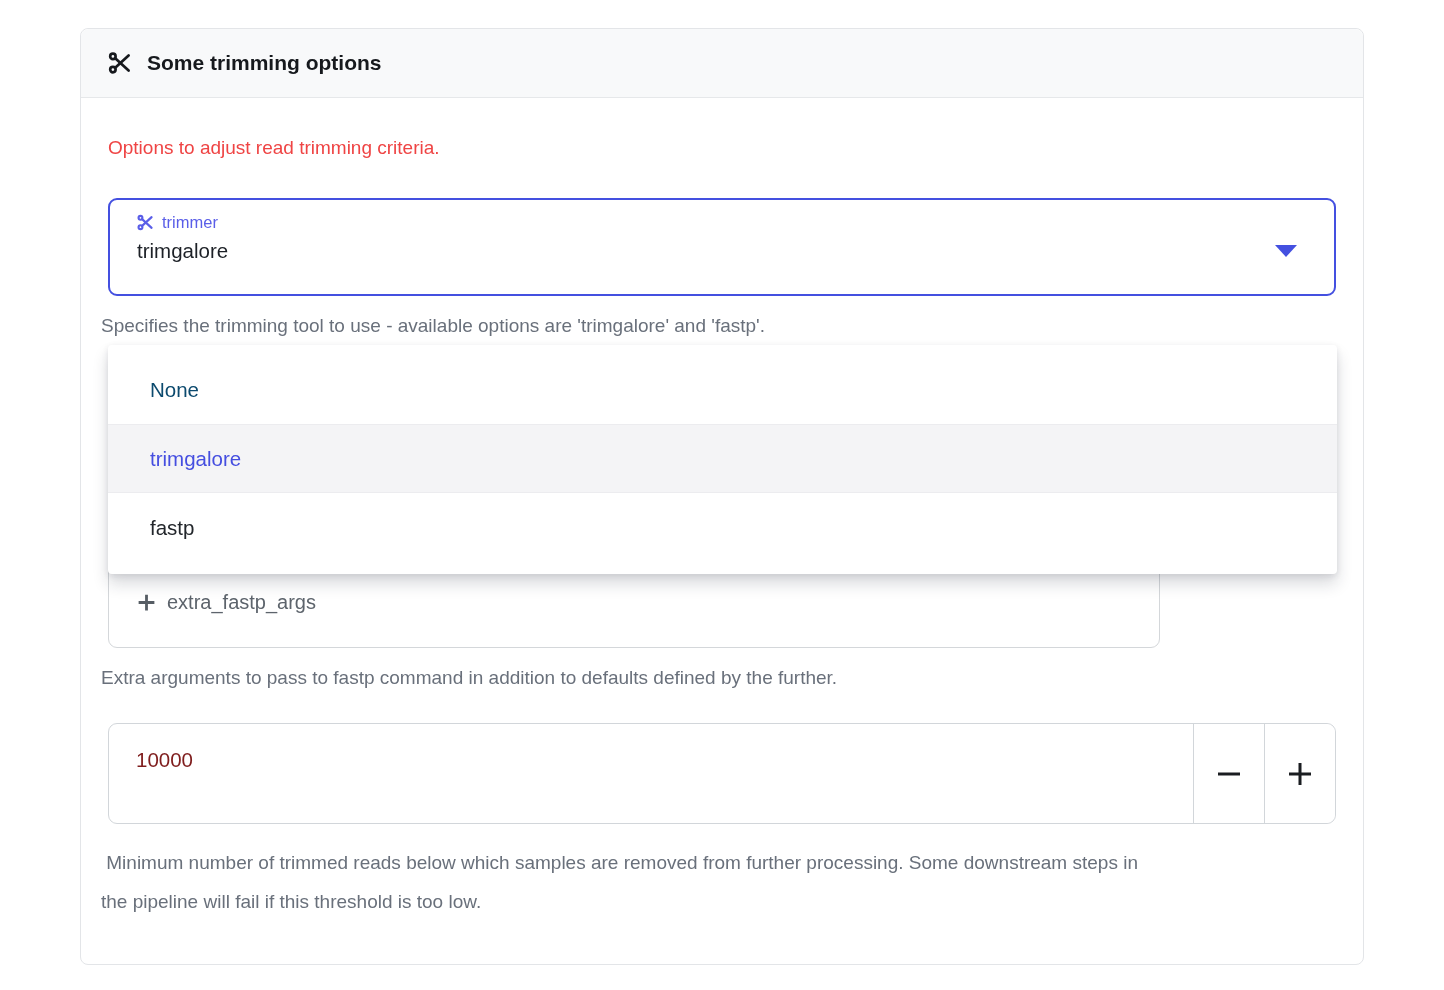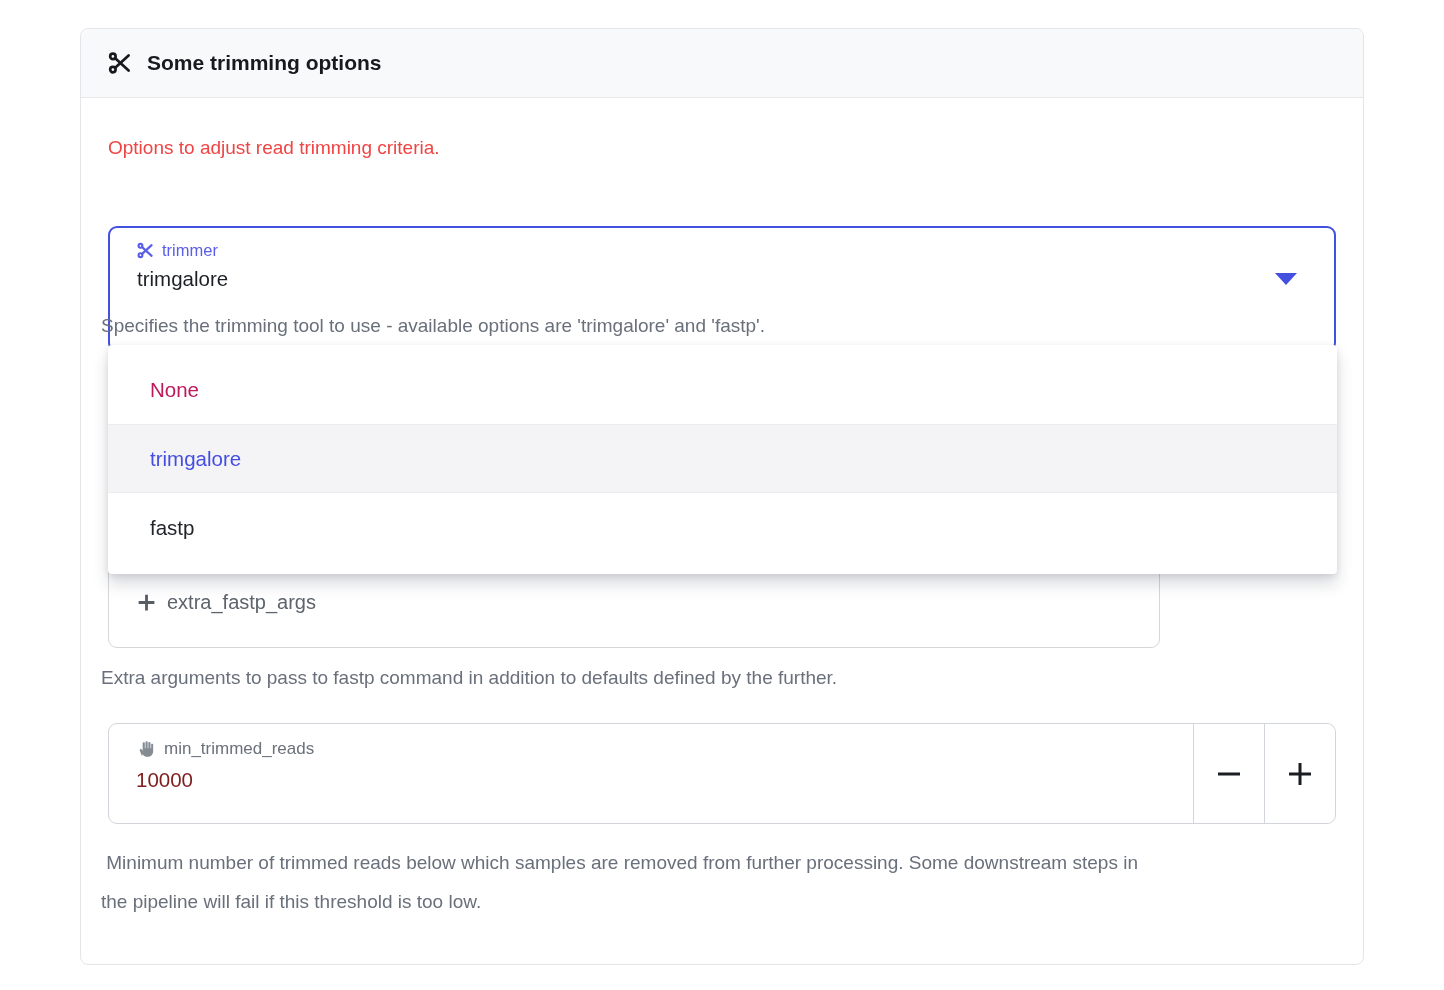--- a/index.html
+++ b/index.html
@@ -19,23 +19,23 @@
   }
   .card-title { font-size:21px; font-weight:700; color:#16191d; }
   .icon { display:inline-flex; align-items:center; justify-content:center; }
 
   .intro {
     position:absolute; left:27px; top:108px; font-size:19px; color:#ef4444;
   }
 
   
   .select-field {
-    position:absolute; left:27px; top:169px; width:1228px; height:126px;
+    position:absolute; left:27px; top:169px; width:1228px; height:98px;
     border:2px solid #4450e0; border-radius:9px; background:#ffffff;
-    box-sizing:border-box; padding:13px 0 0 27px; cursor:pointer;margin-top:28px;
+    box-sizing:border-box; padding:13px 0 0 27px; cursor:pointer;
   }
   .field-label {
     display:flex; align-items:center; gap:8px;
     font-size:16.5px; color:#5a5ee8;
   }
   .select-field .field-value {
     margin-top:7px; font-size:20.5px; color:#1d2127;
   }
   .caret {
     position:absolute; right:37px; top:45px; width:0; height:0;
@@ -52,21 +52,21 @@
   .dropdown {
     position:absolute; left:27px; top:316px; width:1229px;
     background:#ffffff; border-radius:4px; z-index:5;
     padding:10px 0 12px 0; box-sizing:border-box;
     box-shadow: 0 10px 16px rgba(25,30,50,.16), 0 2px 6px rgba(25,30,50,.10);
   }
   .dd-option {
     height:69px; display:flex; align-items:center; padding-left:42px;
     font-size:20.5px; color:#22262b; cursor:pointer; box-sizing:border-box;
   }
-  .dd-option.muted { color:#be185d;text-align:center; }
+  .dd-option.muted { color:#0c4a6e;text-align:center; }
   .dd-option.selected {
     background:#f4f4f6; color:#454ee0;
     border-top:1px solid #ececef; border-bottom:1px solid #ececef;
   }
 
   
   .text-field {
     position:absolute; left:27px; top:527px; width:1052px; height:92px;
     border:1px solid #d4d7da; border-radius:9px; background:#ffffff;
     box-sizing:border-box; display:flex; align-items:center;
@@ -144,28 +144,20 @@
     <div class="dropdown">
       <div class="dd-option muted">None</div>
       <div class="dd-option selected">trimgalore</div>
       <div class="dd-option">fastp</div>
     </div>
 
     <div class="help help-extra">Extra arguments to pass to fastp command in addition to defaults defined by the further.</div>
 
     <div class="stepper">
       <div class="num-main">
-        <div class="field-label">
-          <span class="icon">
-            <svg width="20" height="20" viewBox="0 0 24 24" style="color:#858c94">
-              <path fill="currentColor" d="M7.1 20.3 4.6 14c-.35-.9.05-1.75.85-2.05.7-.25 1.45.1 1.85.9l.7 1.4V5.3c0-.72.58-1.3 1.3-1.3s1.3.58 1.3 1.3V11h.8V3.9c0-.72.58-1.3 1.3-1.3s1.3.58 1.3 1.3V11h.8V4.8c0-.72.58-1.3 1.3-1.3s1.3.58 1.3 1.3V11h.8V6.8c0-.66.54-1.2 1.2-1.2s1.2.54 1.2 1.2v8c0 4.3-2.9 6.6-6.6 6.6-2.9 0-4.55-1-5.8-3.1z"></path>
-            </svg>
-          </span>
-          <span>min_trimmed_reads</span>
-        </div>
         <div class="field-value">10000</div>
       </div>
       <button class="step-btn">
         <span class="icon">
           <svg width="28" height="28" viewBox="0 0 28 28" style="color:#1a1d21">
             <path d="M3 14 H25" stroke="currentColor" stroke-width="3" fill="none"></path>
           </svg>
         </span>
       </button>
       <button class="step-btn">

